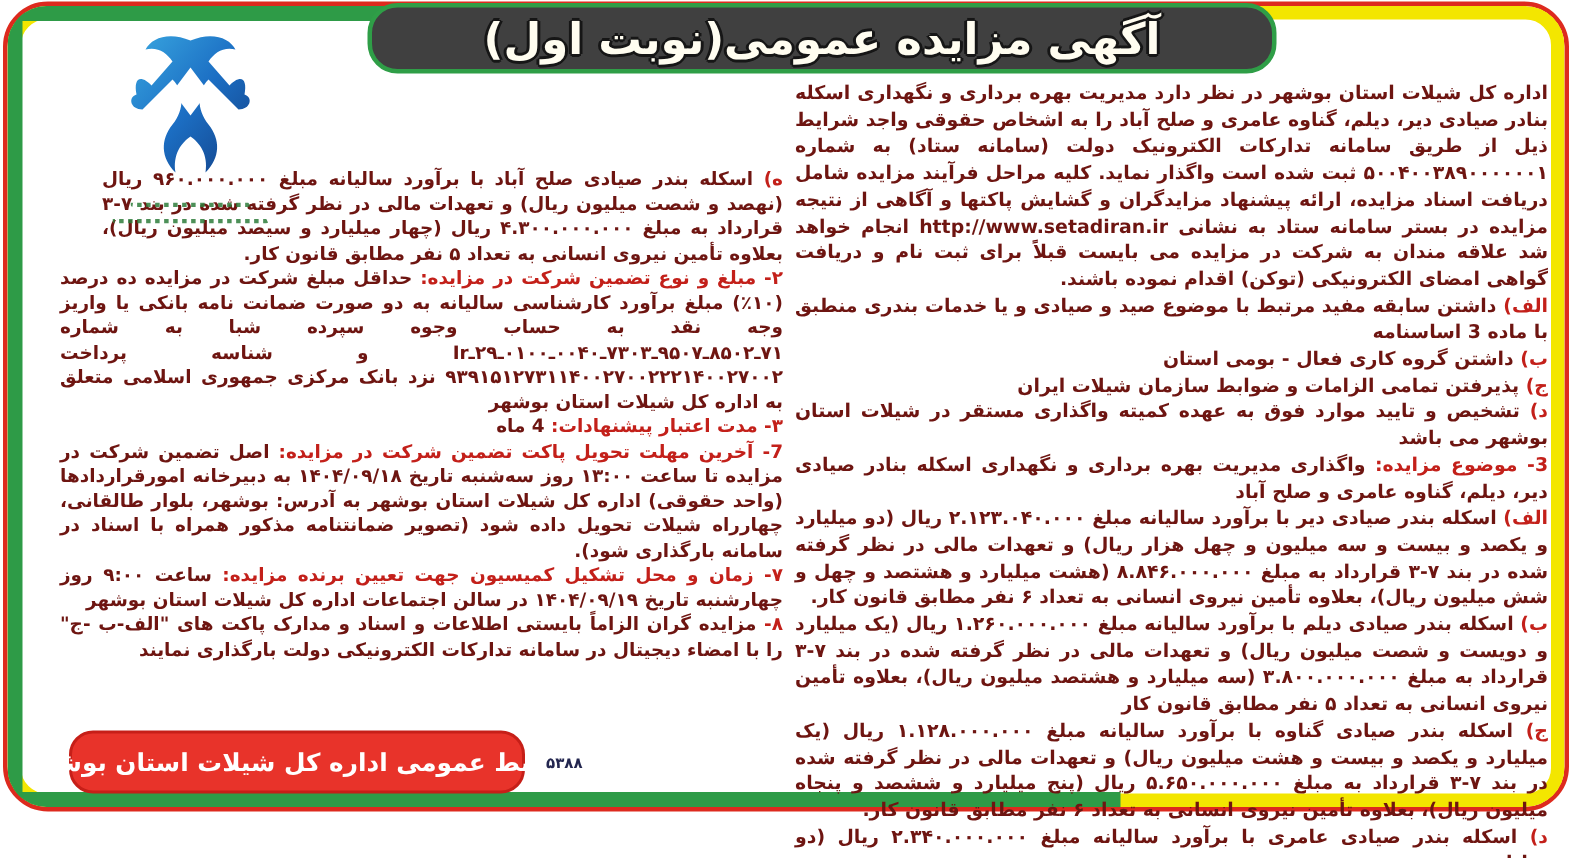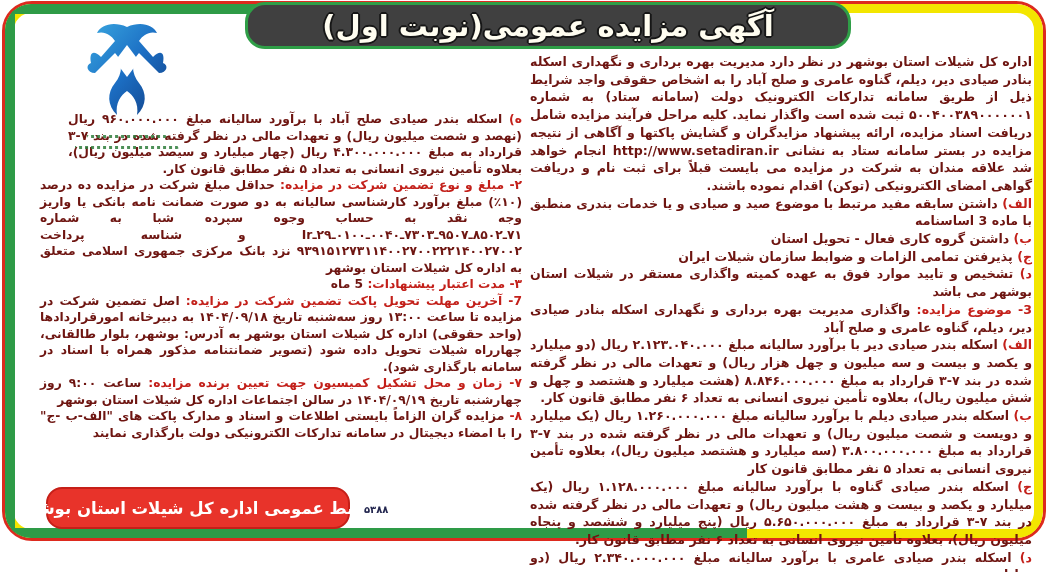--- a/index.html
+++ b/index.html
@@ -73,34 +73,34 @@
       </svg>
       <div class="logo-caption">
         <div class="cap-line short"></div>
         <div class="cap-line"></div>
       </div>
     </div>
 
     <div class="col col-right">
       <p class="p"> <span>اداره کل شیلات استان بوشهر در نظر دارد مدیریت بهره برداری و نگهداری اسکله بنادر صیادی دیر، دیلم، گناوه عامری و صلح آباد را به اشخاص حقوقی واجد شرایط ذیل از طریق سامانه تدارکات الکترونیک دولت (سامانه ستاد) به شماره ۵۰۰۴۰۰۳۸۹۰۰۰۰۰۰۱ ثبت شده است واگذار نماید. کلیه مراحل فرآیند مزایده شامل دریافت اسناد مزایده، ارائه پیشنهاد مزایدگران و گشایش پاکتها و آگاهی از نتیجه مزایده در بستر سامانه ستاد به نشانی http://www.setadiran.ir انجام خواهد شد علاقه مندان به شرکت در مزایده می بایست قبلاً برای ثبت نام و دریافت گواهی امضای الکترونیکی (توکن) اقدام نموده باشند.</span></p>
       <p class="p"><span class="lbl">الف)</span> <span>داشتن سابقه مفید مرتبط با موضوع صید و صیادی و یا خدمات بندری منطبق با ماده 3 اساسنامه</span></p>
-      <p class="p"><span class="lbl">ب)</span> <span>داشتن گروه کاری فعال - تحویل استان</span></p>
+      <p class="p"><span class="lbl">ب)</span> <span>داشتن گروه کاری فعال - بومی استان</span></p>
       <p class="p"><span class="lbl">ج)</span> <span>پذیرفتن تمامی الزامات و ضوابط سازمان شیلات ایران</span></p>
       <p class="p"><span class="lbl">د)</span> <span>تشخیص و تایید موارد فوق به عهده کمیته واگذاری مستقر در شیلات استان بوشهر می باشد</span></p>
       <p class="p"><span class="lbl">3- موضوع مزایده:</span> <span>واگذاری مدیریت بهره برداری و نگهداری اسکله بنادر صیادی دیر، دیلم، گناوه عامری و صلح آباد</span></p>
       <p class="p"><span class="lbl">الف)</span> <span>اسکله بندر صیادی دیر با برآورد سالیانه مبلغ ۲.۱۲۳.۰۴۰.۰۰۰ ریال (دو میلیارد و یکصد و بیست و سه میلیون و چهل هزار ریال) و تعهدات مالی در نظر گرفته شده در بند ۷-۳ قرارداد به مبلغ ۸.۸۴۶.۰۰۰.۰۰۰ (هشت میلیارد و هشتصد و چهل و شش میلیون ریال)، بعلاوه تأمین نیروی انسانی به تعداد ۶ نفر مطابق قانون کار.</span></p>
       <p class="p"><span class="lbl">ب)</span> <span>اسکله بندر صیادی دیلم با برآورد سالیانه مبلغ ۱.۲۶۰.۰۰۰.۰۰۰ ریال (یک میلیارد و دویست و شصت میلیون ریال) و تعهدات مالی در نظر گرفته شده در بند ۷-۳ قرارداد به مبلغ ۳.۸۰۰.۰۰۰.۰۰۰ (سه میلیارد و هشتصد میلیون ریال)، بعلاوه تأمین نیروی انسانی به تعداد ۵ نفر مطابق قانون کار</span></p>
       <p class="p"><span class="lbl">ج)</span> <span>اسکله بندر صیادی گناوه با برآورد سالیانه مبلغ ۱.۱۲۸.۰۰۰.۰۰۰ ریال (یک میلیارد و یکصد و بیست و هشت میلیون ریال) و تعهدات مالی در نظر گرفته شده در بند ۷-۳ قرارداد به مبلغ ۵.۶۵۰.۰۰۰.۰۰۰ ریال (پنج میلیارد و ششصد و پنجاه میلیون ریال)، بعلاوه تأمین نیروی انسانی به تعداد ۶ نفر مطابق قانون کار.</span></p>
       <p class="p"><span class="lbl">د)</span> <span>اسکله بندر صیادی عامری با برآورد سالیانه مبلغ ۲.۳۴۰.۰۰۰.۰۰۰ ریال (دو میلیارد و سیصد و</span></p>
     </div>
 
     <div class="col col-left">
       <p class="p p-below-logo"><span class="lbl">ه)</span> <span>اسکله بندر صیادی صلح آباد با برآورد سالیانه مبلغ ۹۶۰.۰۰۰.۰۰۰ ریال (نهصد و شصت میلیون ریال) و تعهدات مالی در نظر گرفته شده در بند ۷-۳ قرارداد به مبلغ ۴.۳۰۰.۰۰۰.۰۰۰ ریال (چهار میلیارد و سیصد میلیون ریال)، بعلاوه تأمین نیروی انسانی به تعداد ۵ نفر مطابق قانون کار.</span></p>
       <p class="p"><span class="lbl">۲- مبلغ و نوع تضمین شرکت در مزایده:</span> <span>حداقل مبلغ شرکت در مزایده ده درصد (۱۰٪) مبلغ برآورد کارشناسی سالیانه به دو صورت ضمانت نامه بانکی یا واریز وجه نقد به حساب وجوه سپرده شبا به شماره ۷۱ـ۸۵۰۲ـ۹۵۰۷ـ۷۳۰۳ـ۰۰۴۰ـ۰۱۰۰ـ۲۹ـIr و شناسه پرداخت ۹۳۹۱۵۱۲۷۳۱۱۴۰۰۲۷۰۰۲۲۲۱۴۰۰۲۷۰۰۲ نزد بانک مرکزی جمهوری اسلامی متعلق به اداره کل شیلات استان بوشهر</span></p>
-      <p class="p"><span class="lbl">۳- مدت اعتبار پیشنهادات:</span> <span>5 ماه</span></p>
+      <p class="p"><span class="lbl">۳- مدت اعتبار پیشنهادات:</span> <span>4 ماه</span></p>
       <p class="p"><span class="lbl">7- آخرین مهلت تحویل پاکت تضمین شرکت در مزایده:</span> <span>اصل تضمین شرکت در مزایده تا ساعت ۱۳:۰۰ روز سه‌شنبه تاریخ ۱۴۰۴/۰۹/۱۸ به دبیرخانه امورقراردادها (واحد حقوقی) اداره کل شیلات استان بوشهر به آدرس: بوشهر، بلوار طالقانی، چهارراه شیلات تحویل داده شود (تصویر ضمانتنامه مذکور همراه با اسناد در سامانه بارگذاری شود).</span></p>
       <p class="p"><span class="lbl">۷- زمان و محل تشکیل کمیسیون جهت تعیین برنده مزایده:</span> <span>ساعت ۹:۰۰ روز چهارشنبه تاریخ ۱۴۰۴/۰۹/۱۹ در سالن اجتماعات اداره کل شیلات استان بوشهر</span></p>
       <p class="p"><span class="lbl">۸-</span> <span>مزایده گران الزاماً بایستی اطلاعات و اسناد و مدارک پاکت های "الف-ب -ج" را با امضاء دیجیتال در سامانه تدارکات الکترونیکی دولت بارگذاری نمایند</span></p>
 
     </div>
 
     <div class="footer-pill">
       <div class="footer-text">روابط عمومی اداره کل شیلات استان بوشهر</div>
     </div>
     <div class="ad-code">۵۳۸۸</div>

